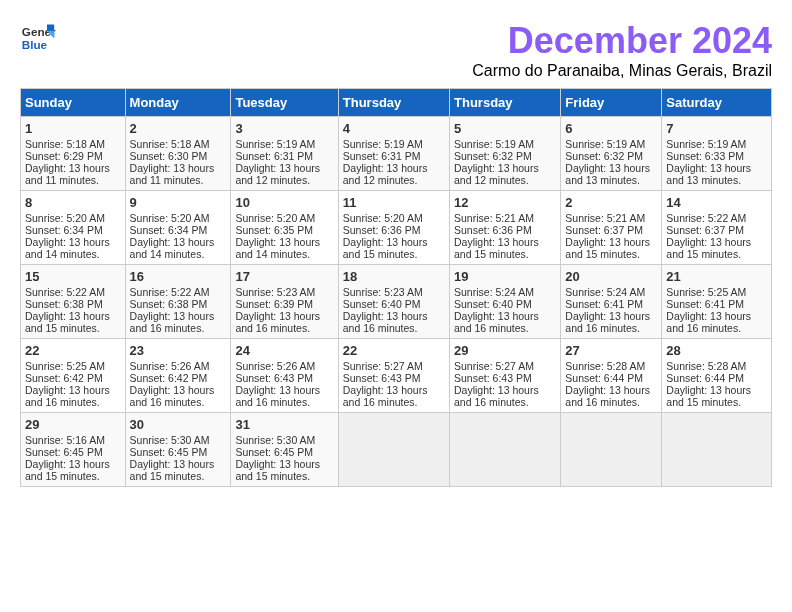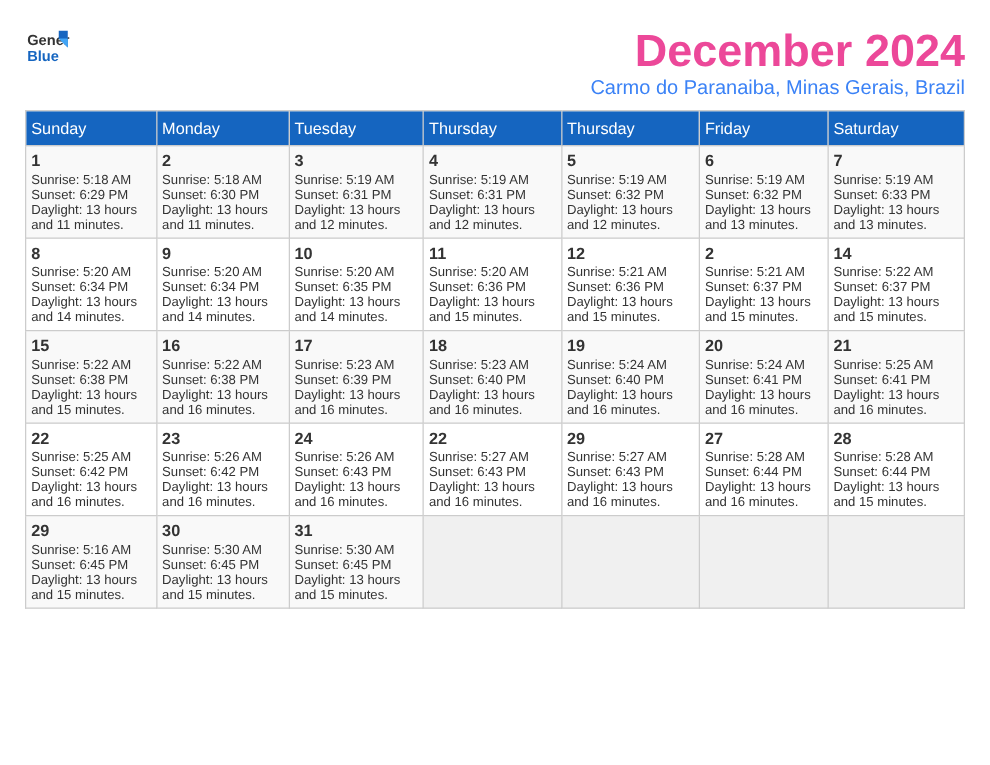--- a/index.html
+++ b/index.html
@@ -24,38 +24,38 @@
     .logo-icon {
       width: 36px;
       height: 36px;
     }
     .title-area {
       text-align: right;
     }
     .main-title {
       font-size: 36px;
       font-weight: bold;
-      color: #ec4899;
+      color: #8b5cf6;
     }
     .subtitle {
       font-size: 16px;
-      color: #3b82f6;
+      color: #000000;
     }
     table {
       width: 100%;
       border-collapse: collapse;
       font-size: 11px;
     }
     thead tr th {
       background-color: #1565c0;
       color: #fff;
       padding: 6px 4px;
       text-align: left;
       font-size: 13px;
-      font-weight: normal;
+      font-weight: bold;
       border: 1px solid #ccc;
     }
     tbody tr td {
       border: 1px solid #ccc;
       padding: 4px;
       vertical-align: top;
       font-size: 10.5px;
       color: #333;
       min-height: 70px;
     }

